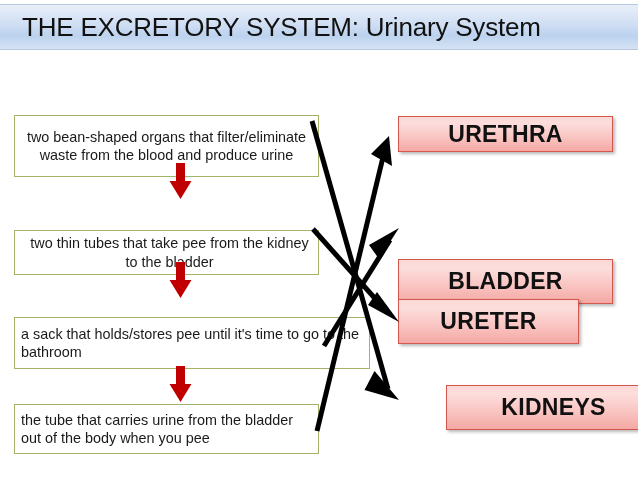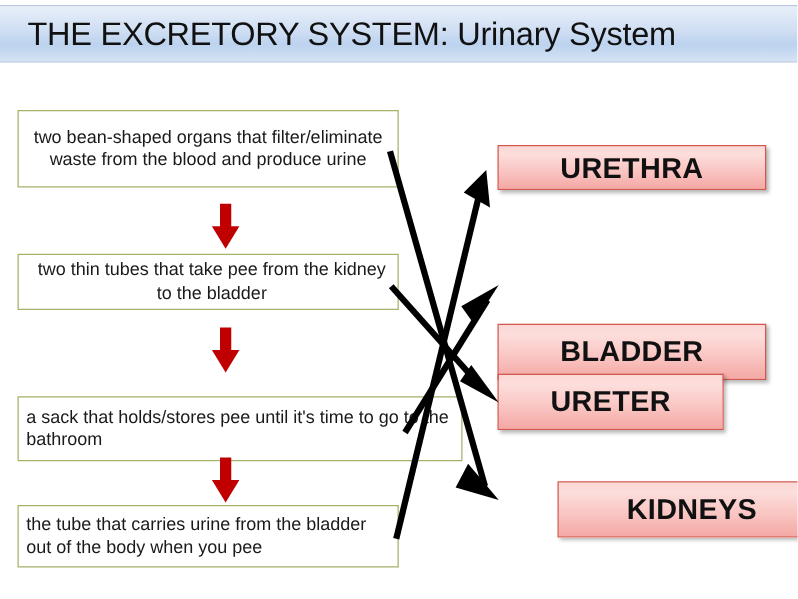--- a/index.html
+++ b/index.html
@@ -55,21 +55,21 @@
     background: #ffffff;
     color: #1a1a1a;
     font-size: 14.4px;
     line-height: 18.5px;
     font-family: "Liberation Sans", sans-serif;
     display: flex;
     flex-direction: column;
     justify-content: center;
     padding: 2px 6px;
   }
-  .desc-box.center { text-align: center; align-items: flex-start; }
+  .desc-box.center { text-align: center; align-items: flex-start; margin-top: 27px; }
   .desc-box.left   { text-align: left;   align-items: flex-start; }
 
   #desc-0 { left: 14px;  top: 88px;  width: 305px; height: 62px; }
   #desc-1 { left: 14px;  top: 203px; width: 305px; height: 45px; padding-left: 12px; }
   #desc-2 { left: 14px;  top: 317px; width: 356px; height: 52px; }
   #desc-3 { left: 14px;  top: 404px; width: 305px; height: 50px; }
 
   
   .organ-box {
     position: absolute;

